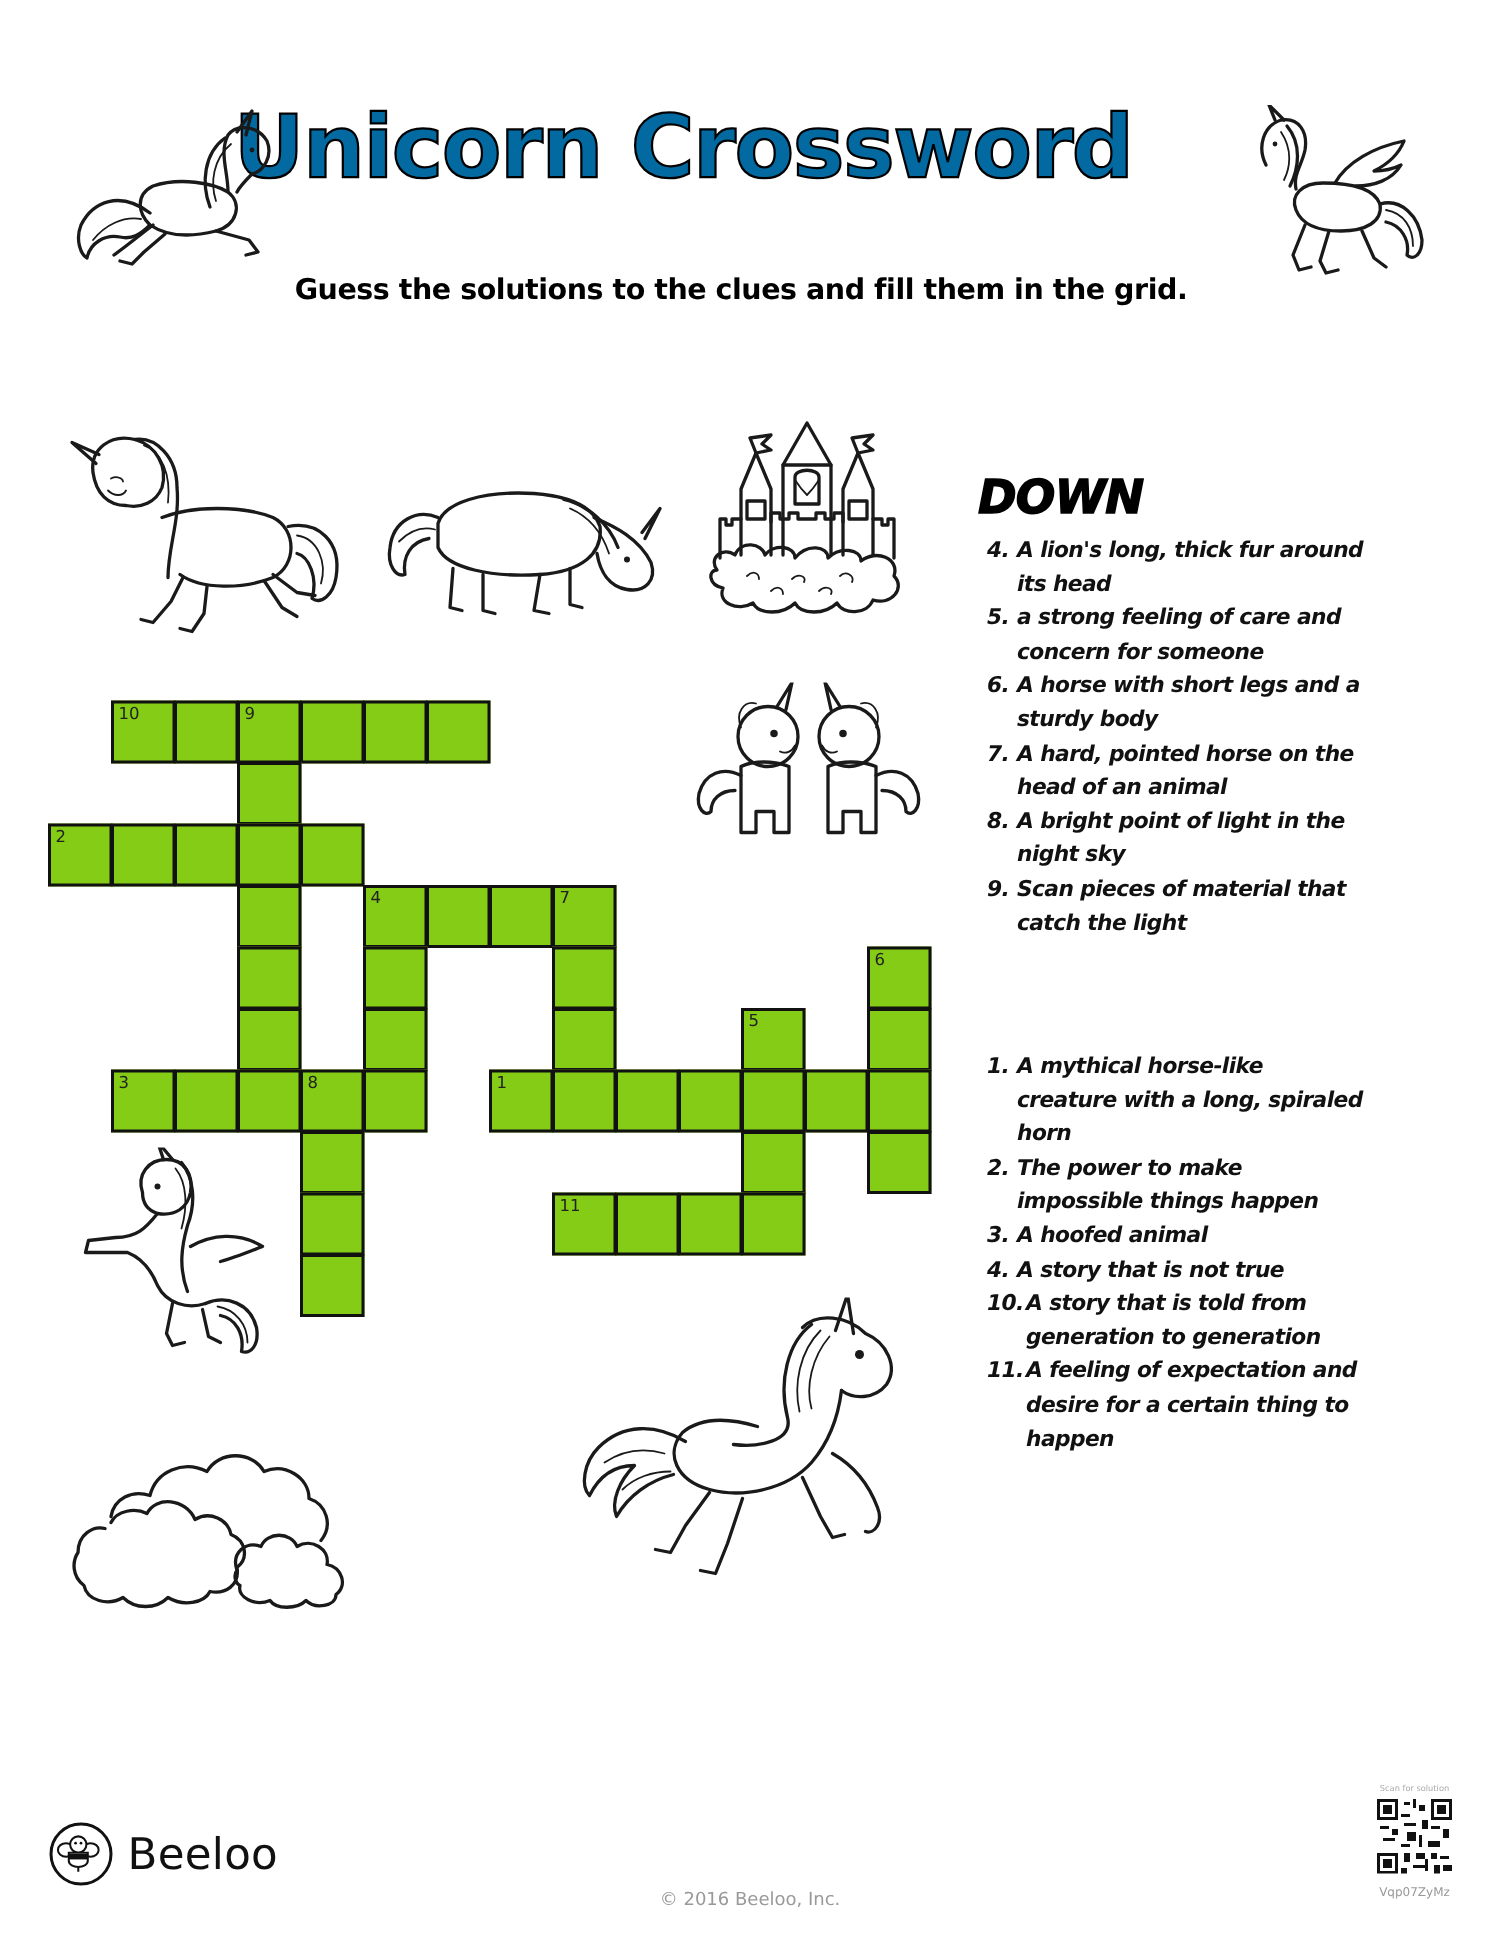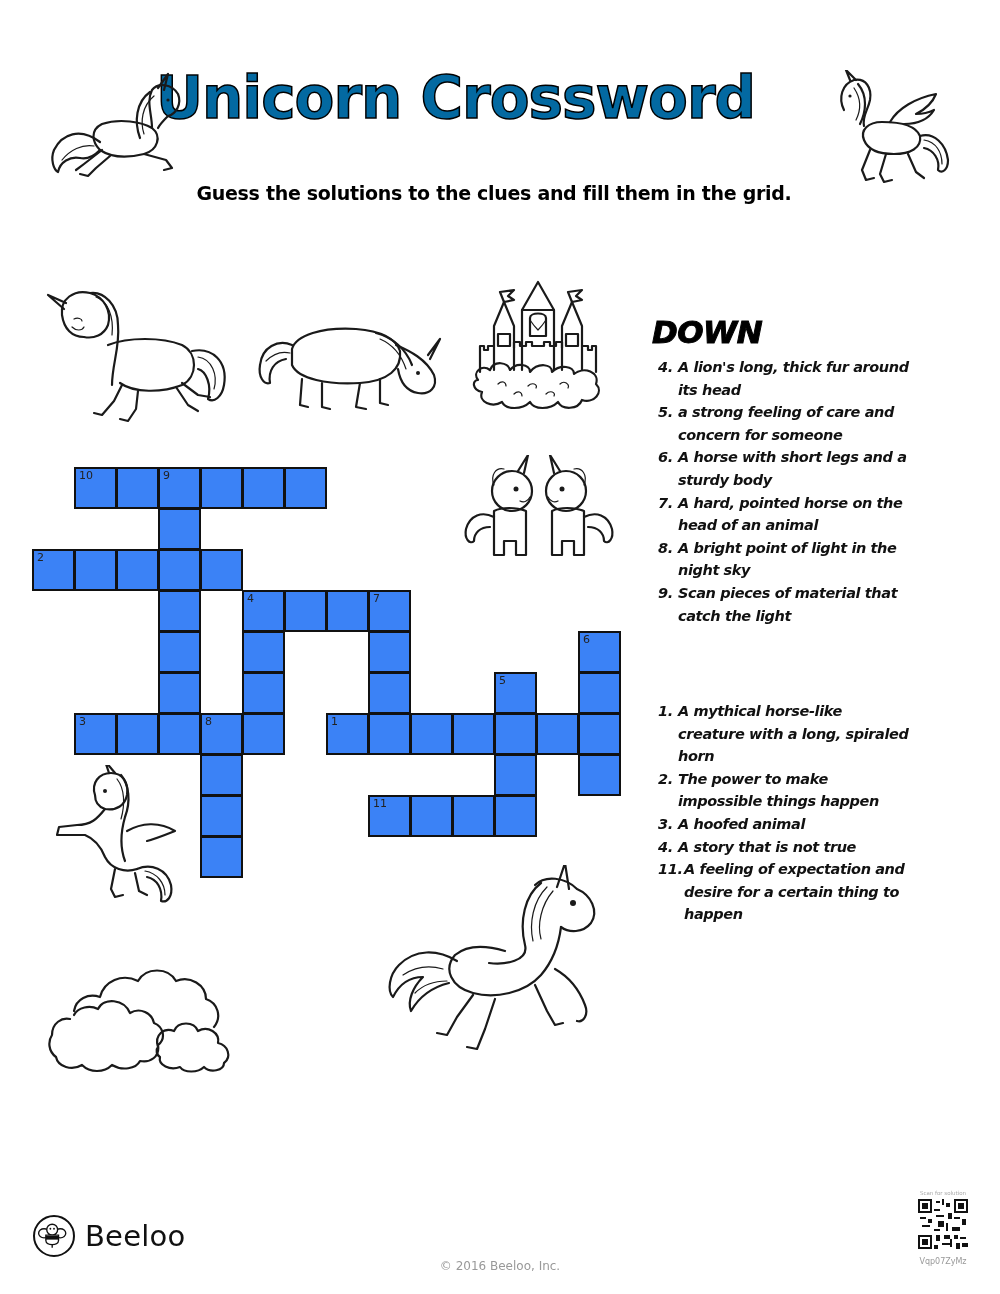--- a/index.html
+++ b/index.html
@@ -12,21 +12,21 @@
               font-family: "DejaVu Sans", sans-serif; font-weight: bold; font-size: 19px; color: #000;
               letter-spacing: -0.3px; margin-top: 39px; }
   .illus { position: absolute; }
   .illus svg { width: 100%; height: 100%; display: block; }
   .illus svg * { fill: none; stroke: #1a1a1a; stroke-width: 2.2; stroke-linecap: round; stroke-linejoin: round; }
   .illus svg .thin { stroke-width: 1.2; }
   .illus svg .dot { fill: #1a1a1a; stroke: none; }
 
   #grid { position: absolute; left: 0; top: 0; }
   .cell { position: absolute; width: 42px; height: 41px; box-sizing: border-box;
-          border: 2px solid #111; background: #3b82f6; margin-left: -1px; margin-top: -1px; }
+          border: 2px solid #111; background: #84cc16; margin-left: -1px; margin-top: -1px; }
   .cell .num { position: absolute; left: 3px; top: 1px; font-family: "DejaVu Sans", sans-serif;
                font-size: 11px; color: #222; line-height: 12px; }
   .cell input { position: absolute; inset: 0; width: 100%; height: 100%; border: 0; background: transparent;
                 text-align: center; font-size: 20px; font-family: "DejaVu Sans", sans-serif; padding-top: 6px;
                 box-sizing: border-box; outline: none; }
 
   .clues { position: absolute; left: 652px; width: 260px; font-style: italic; }
   .clue-heading { font-family: "DejaVu Sans", sans-serif; font-weight: 900; font-size: 31px; color: #000;
                   -webkit-text-stroke: 1px #000; letter-spacing: -0.5px; margin: 0 0 4px 0; line-height: 40px; }
   .clue { position: relative; font-family: "DejaVu Sans", sans-serif; font-weight: bold; font-size: 14.5px;
@@ -395,20 +395,24 @@
         <span class="cnum">2.</span>
         <span class="ctext">The power to make impossible things happen</span>
       </div>
       <div class="clue">
         <span class="cnum">3.</span>
         <span class="ctext">A hoofed animal</span>
       </div>
       <div class="clue">
         <span class="cnum">4.</span>
         <span class="ctext">A story that is not true</span>
+      </div>
+      <div class="clue wide">
+        <span class="cnum">10.</span>
+        <span class="ctext">A story that is told from generation to generation</span>
       </div>
       <div class="clue wide">
         <span class="cnum">11.</span>
         <span class="ctext">A feeling of expectation and desire for a certain thing to happen</span>
       </div>
     </div>
 </div>
 
 <div class="footer-logo">
   <div class="bee">

